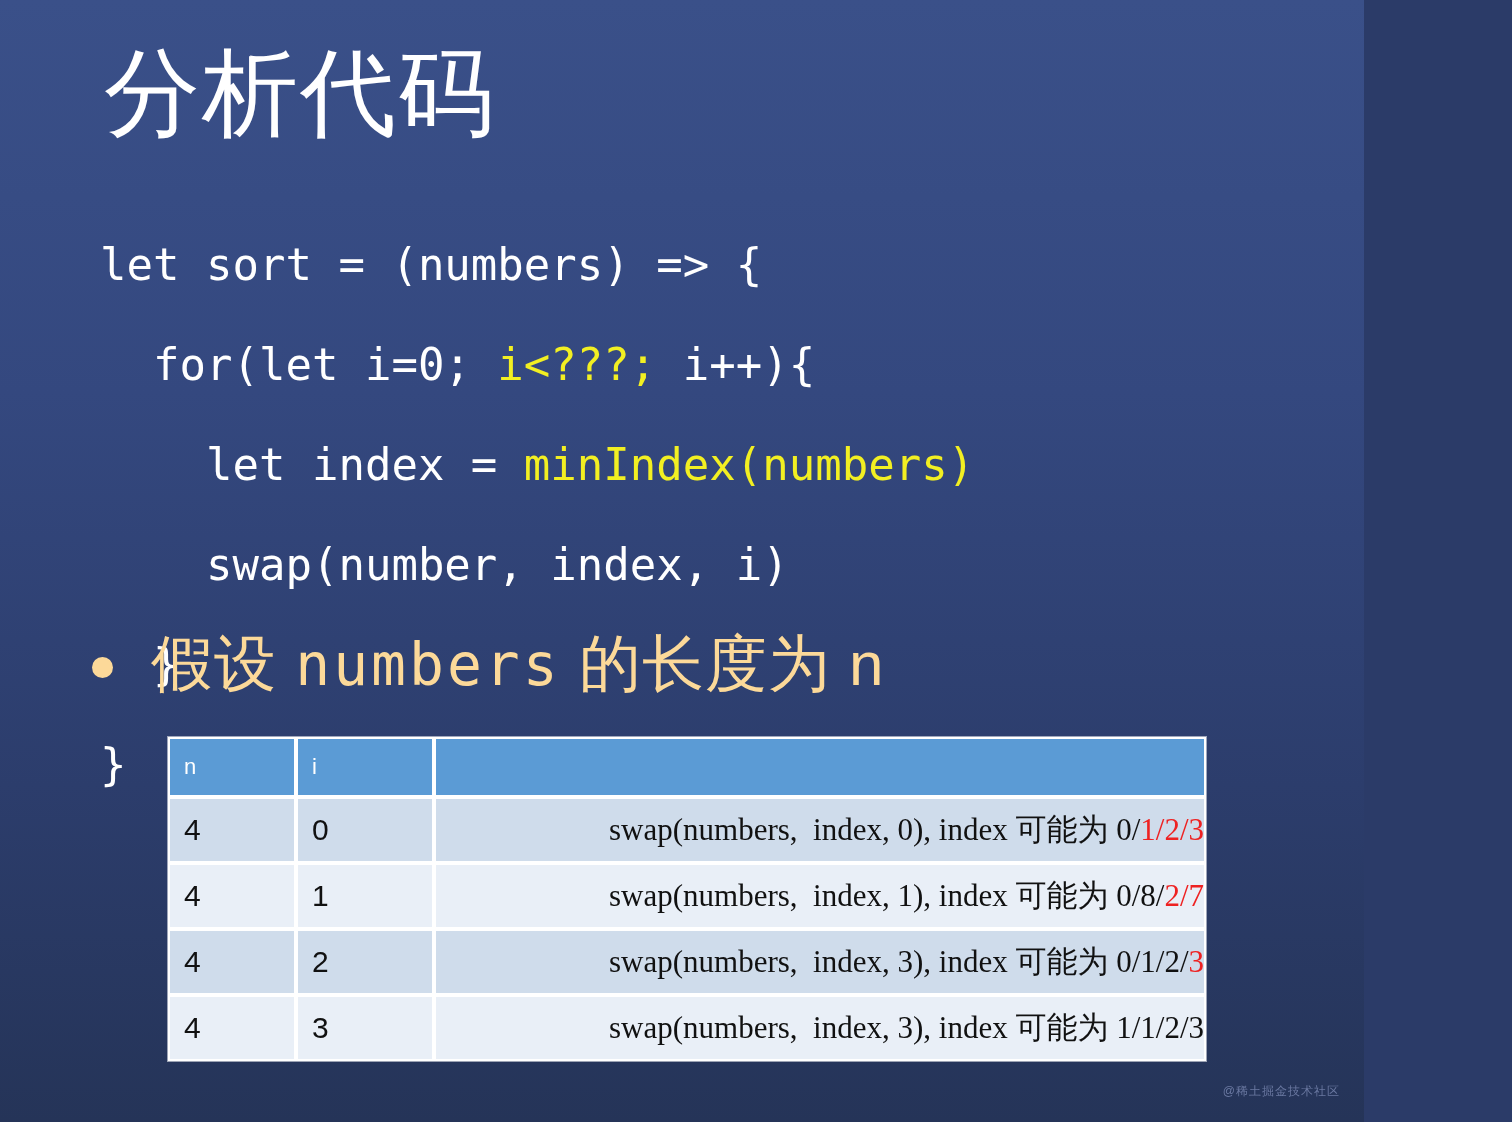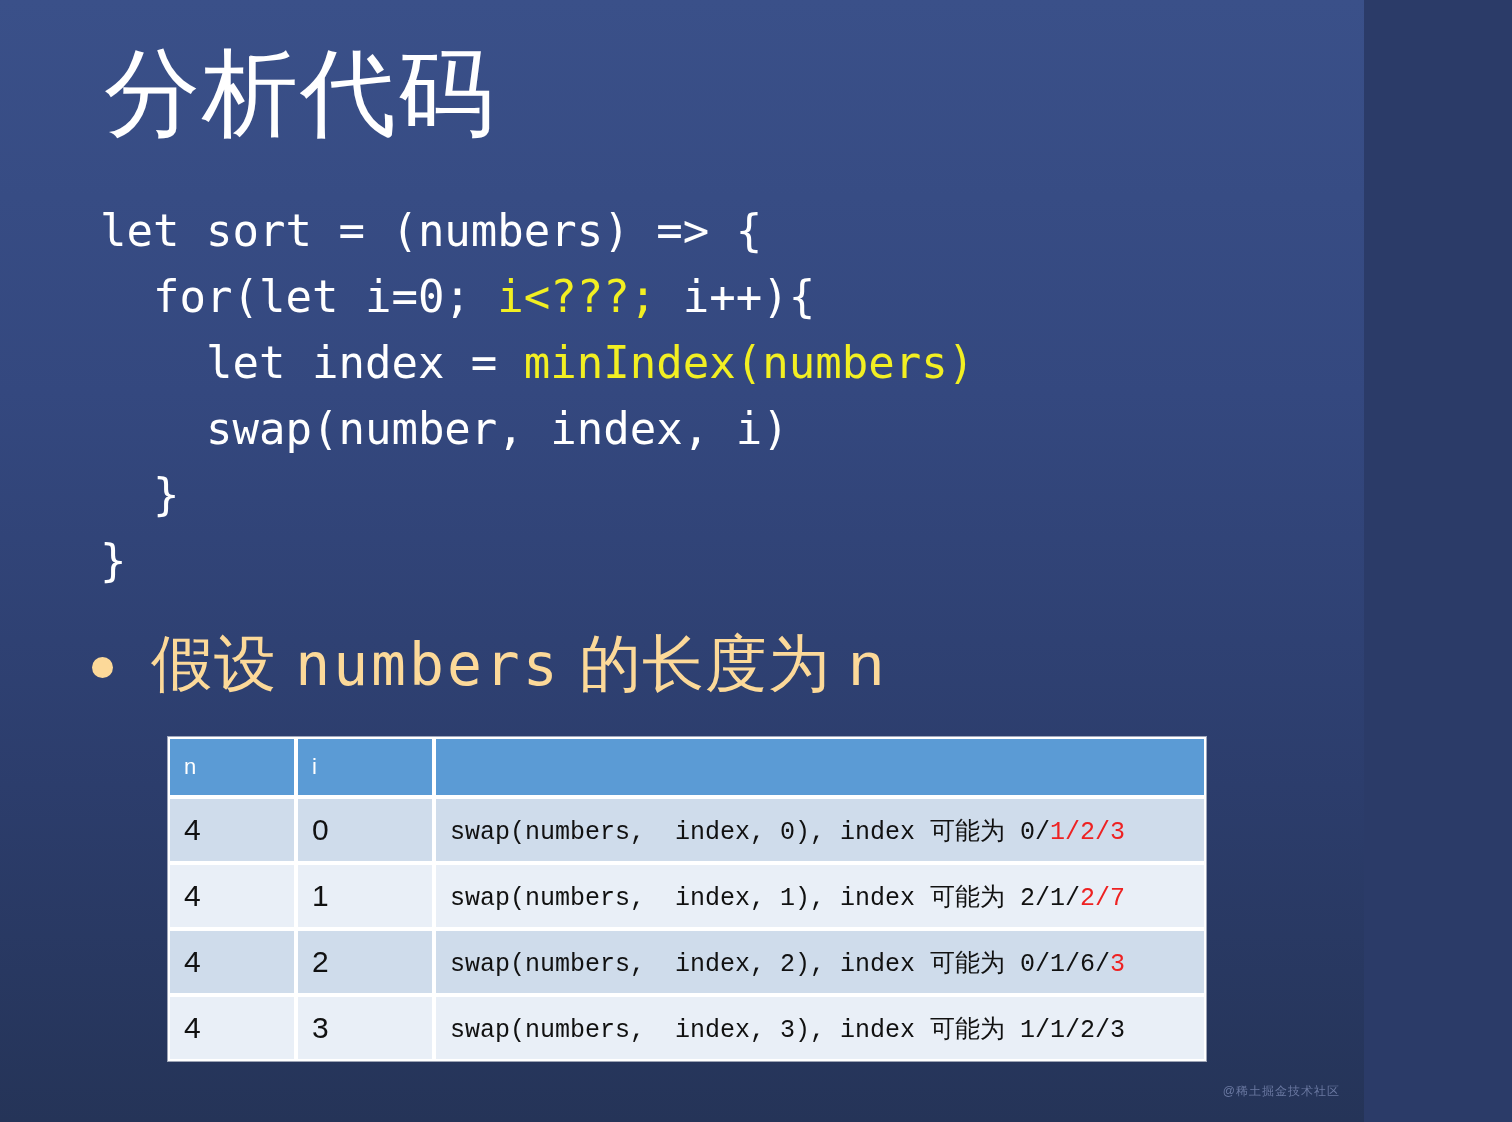--- a/index.html
+++ b/index.html
@@ -36,21 +36,21 @@
     position: absolute;
     left: 100px;
     top: 198px;
     font-family: "DejaVu Sans Mono", "Liberation Mono", monospace;
     font-size: 44px;
     line-height: 66px;
     color: #ffffff;
     white-space: pre;
     letter-spacing: 0px;
   }
-  .code-line { white-space: pre; }
+  .code-line { white-space: pre; margin-top: 34px; }
   .tok-hl { color: #f2ef22; }
 
   
   #bullet-row {
     position: absolute;
     left: 92px;
     top: 622px;
     display: flex;
     align-items: center;
   }
@@ -108,24 +108,25 @@
     height: 62px;
     color: #111111;
     font-size: 30px;
     font-family: "Liberation Sans", sans-serif;
   }
   #analysis-table td.col-n { width: 110px; }
   #analysis-table td.col-i { width: 120px; }
   #analysis-table th.col-n { width: 110px; }
   #analysis-table th.col-i { width: 120px; }
   #analysis-table td.col-desc, #analysis-table th.col-desc {
-    font-family: Liberation Mono, monospace;
-    font-size: 25px;
+    font-family: Liberation Serif, serif;
+    font-size: 31px;
     letter-spacing: 0px;
     white-space: pre;
+    text-align: right;
   }
   .hl-red { color: #ee2222; }
 
   
   #watermark {
     position: absolute;
     right: 24px;
     bottom: 22px;
     font-family: "Liberation Sans", "DejaVu Sans", sans-serif;
     font-size: 12px;
@@ -158,26 +159,26 @@
     </thead>
     <tbody id="analysis-table-body">
         <tr class="row-odd">
           <td class="col-n">4</td>
           <td class="col-i">0</td>
           <td class="col-desc"><span>swap(numbers,  index, 0), index 可能为 0/</span><span class="hl-red">1/2/3</span></td>
         </tr>
         <tr class="row-even">
           <td class="col-n">4</td>
           <td class="col-i">1</td>
-          <td class="col-desc"><span>swap(numbers,  index, 1), index 可能为 2/1/</span><span class="hl-red">2/7</span></td>
+          <td class="col-desc"><span>swap(numbers,  index, 1), index 可能为 0/8/</span><span class="hl-red">2/7</span></td>
         </tr>
         <tr class="row-odd">
           <td class="col-n">4</td>
           <td class="col-i">2</td>
-          <td class="col-desc"><span>swap(numbers,  index, 2), index 可能为 0/1/6/</span><span class="hl-red">3</span></td>
+          <td class="col-desc"><span>swap(numbers,  index, 3), index 可能为 0/1/2/</span><span class="hl-red">3</span></td>
         </tr>
         <tr class="row-even">
           <td class="col-n">4</td>
           <td class="col-i">3</td>
           <td class="col-desc"><span>swap(numbers,  index, 3), index 可能为 1/1/2/3</span></td>
         </tr>
       </tbody>
   </table>
 
   <div id="watermark">@稀土掘金技术社区</div>

